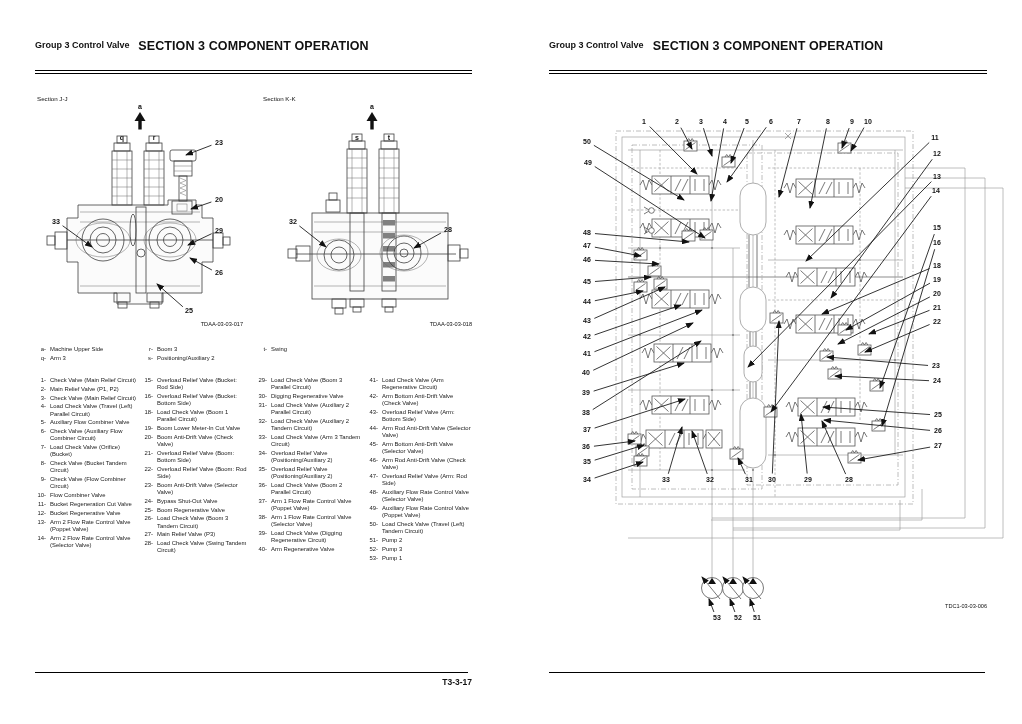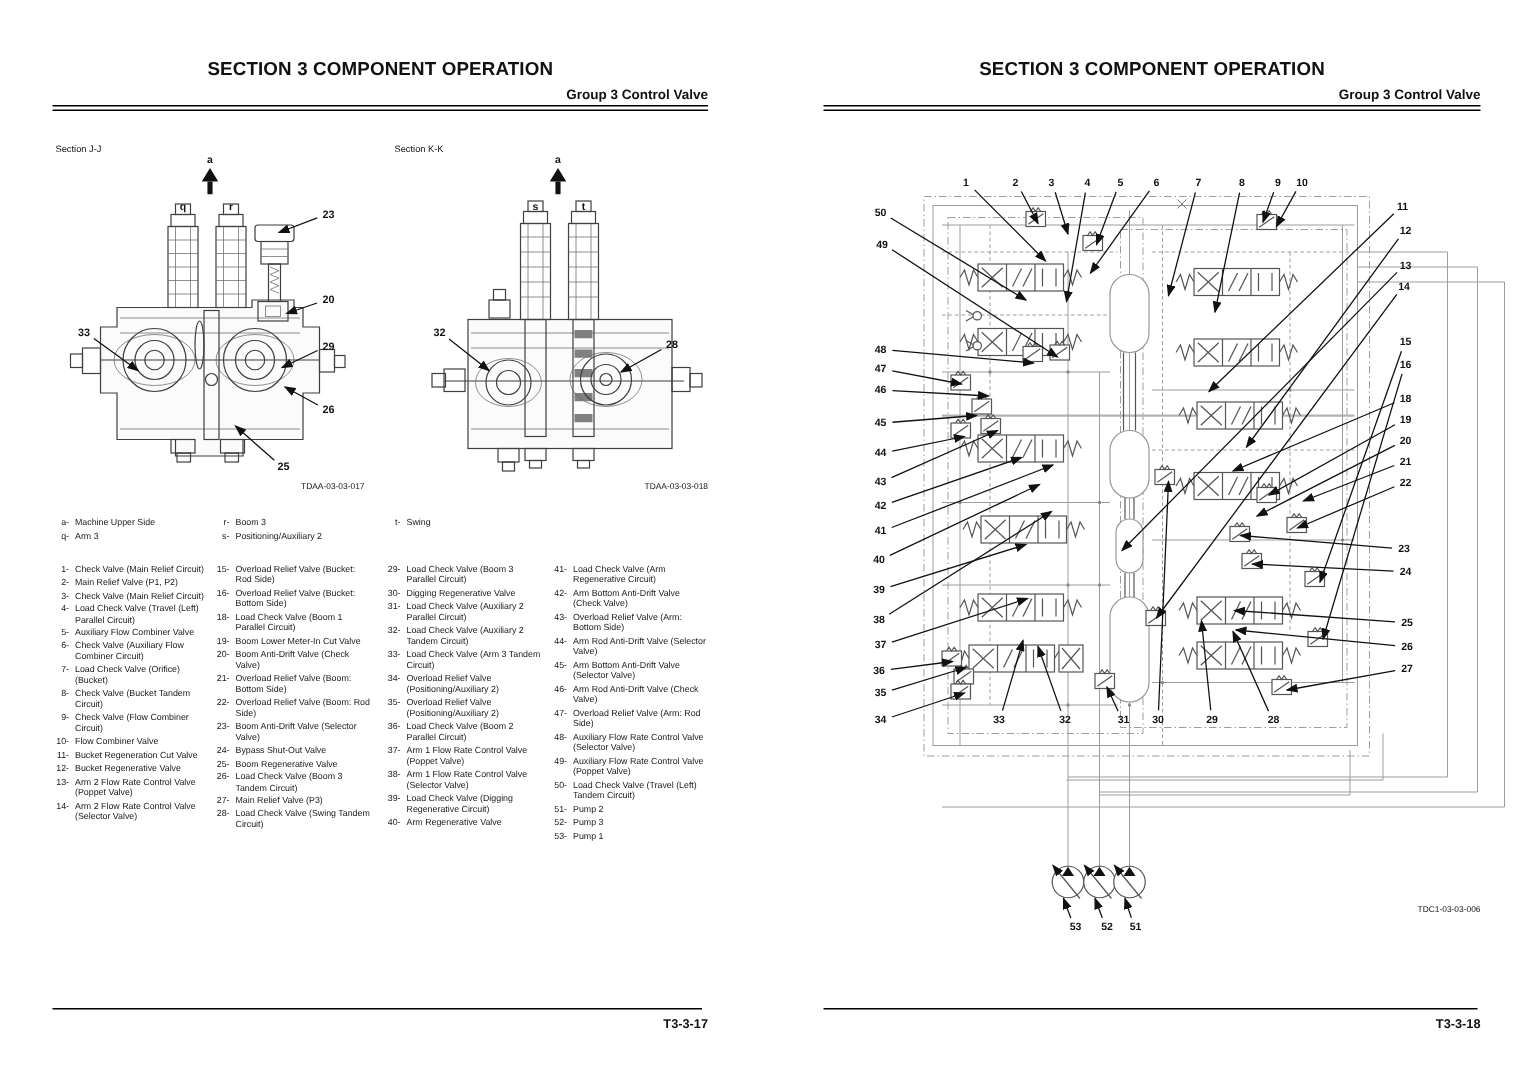--- a/index.html
+++ b/index.html
@@ -1,20 +1,20 @@
 <!DOCTYPE html>
 <html><head>
 <meta charset="utf-8">
 <style>
   html,body{margin:0;padding:0;background:#ffffff;}
   #canvas{position:relative;width:1022px;height:724px;background:#fff;overflow:hidden;
           font-family:"Liberation Sans",sans-serif;color:#111;}
   .abs{position:absolute;}
   .hdr-title{top:39px;font-size:12.5px;font-weight:bold;text-align:center;letter-spacing:.1px;}
-  .hdr-sub{top:58px;font-size:9px;font-weight:bold;text-align:right;}
+  .hdr-sub{top:40px;font-size:9px;font-weight:bold;text-align:left;}
   .dblrule{top:70px;height:2.4px;border-top:1.6px solid #000;border-bottom:.8px solid #000;}
   .frule{top:672px;border-top:.9px solid #000;}
   .pageno{top:677px;font-size:8.5px;font-weight:bold;text-align:right;}
   .lcol,.pcol{position:absolute;width:106px;font-size:5.9px;line-height:7.2px;color:#1a1a1a;}
   .lcol{top:346px;}
   .pcol{top:377px;}
   .pitem{position:relative;padding-left:15px;margin-bottom:1.6px;}
   .pnum{position:absolute;left:0;top:0;width:11px;text-align:right;}
   svg text{font-family:"Liberation Sans",sans-serif;}
   .slabel{font-size:6.2px;fill:#111;}
@@ -554,14 +554,13 @@
         <line x1="713.895543999535" y1="612.0093700616026" x2="709" y2="599" class="leader" marker-end="url(#ahR)"></line>
         <text x="717" y="620.3" class="cnum" font-size="7">53</text>
         <line x1="734.895543999535" y1="612.0093700616026" x2="730" y2="599" class="leader" marker-end="url(#ahR)"></line>
         <text x="738" y="620.3" class="cnum" font-size="7">52</text>
         <line x1="754.2343571293811" y1="611.9007697406888" x2="750" y2="599" class="leader" marker-end="url(#ahR)"></line>
         <text x="757" y="620.3" class="cnum" font-size="7">51</text>
       </g>
   </svg>
 
   <div class="abs frule" style="left:549px;width:436px;"></div>
-  <div class="abs pageno" style="left:549px;width:438px;">T3-3-18</div>
 </div>
 
 </body></html>

